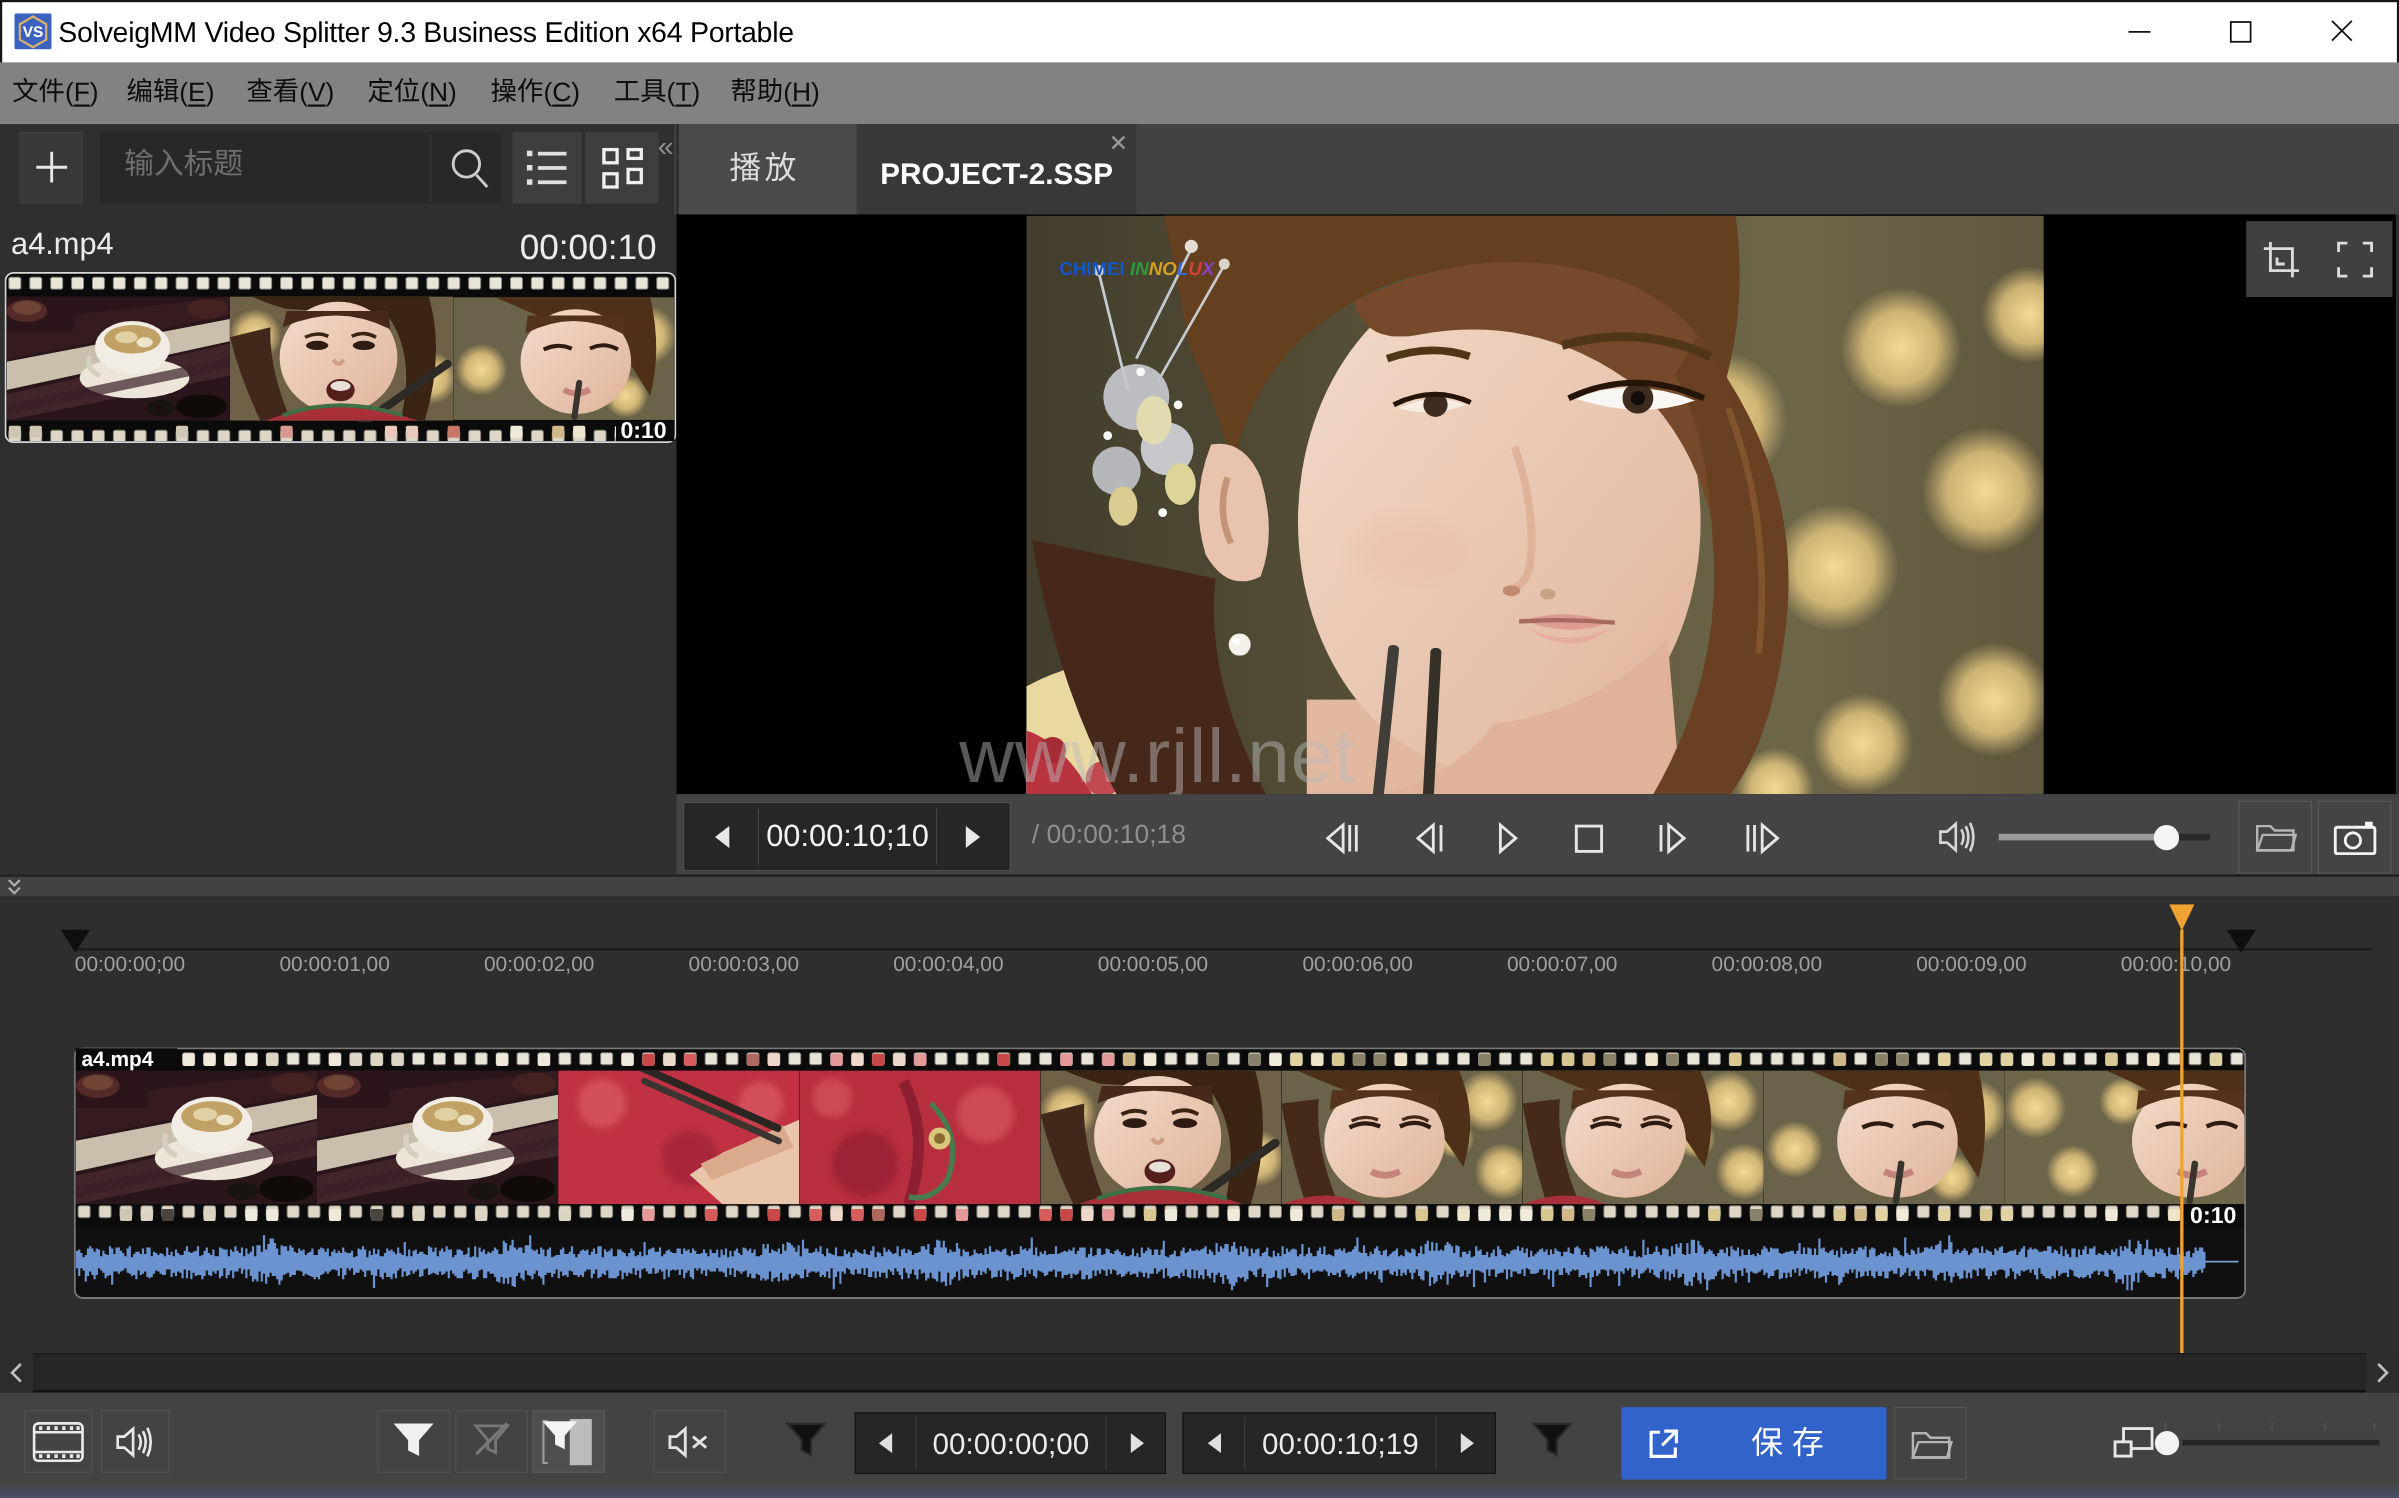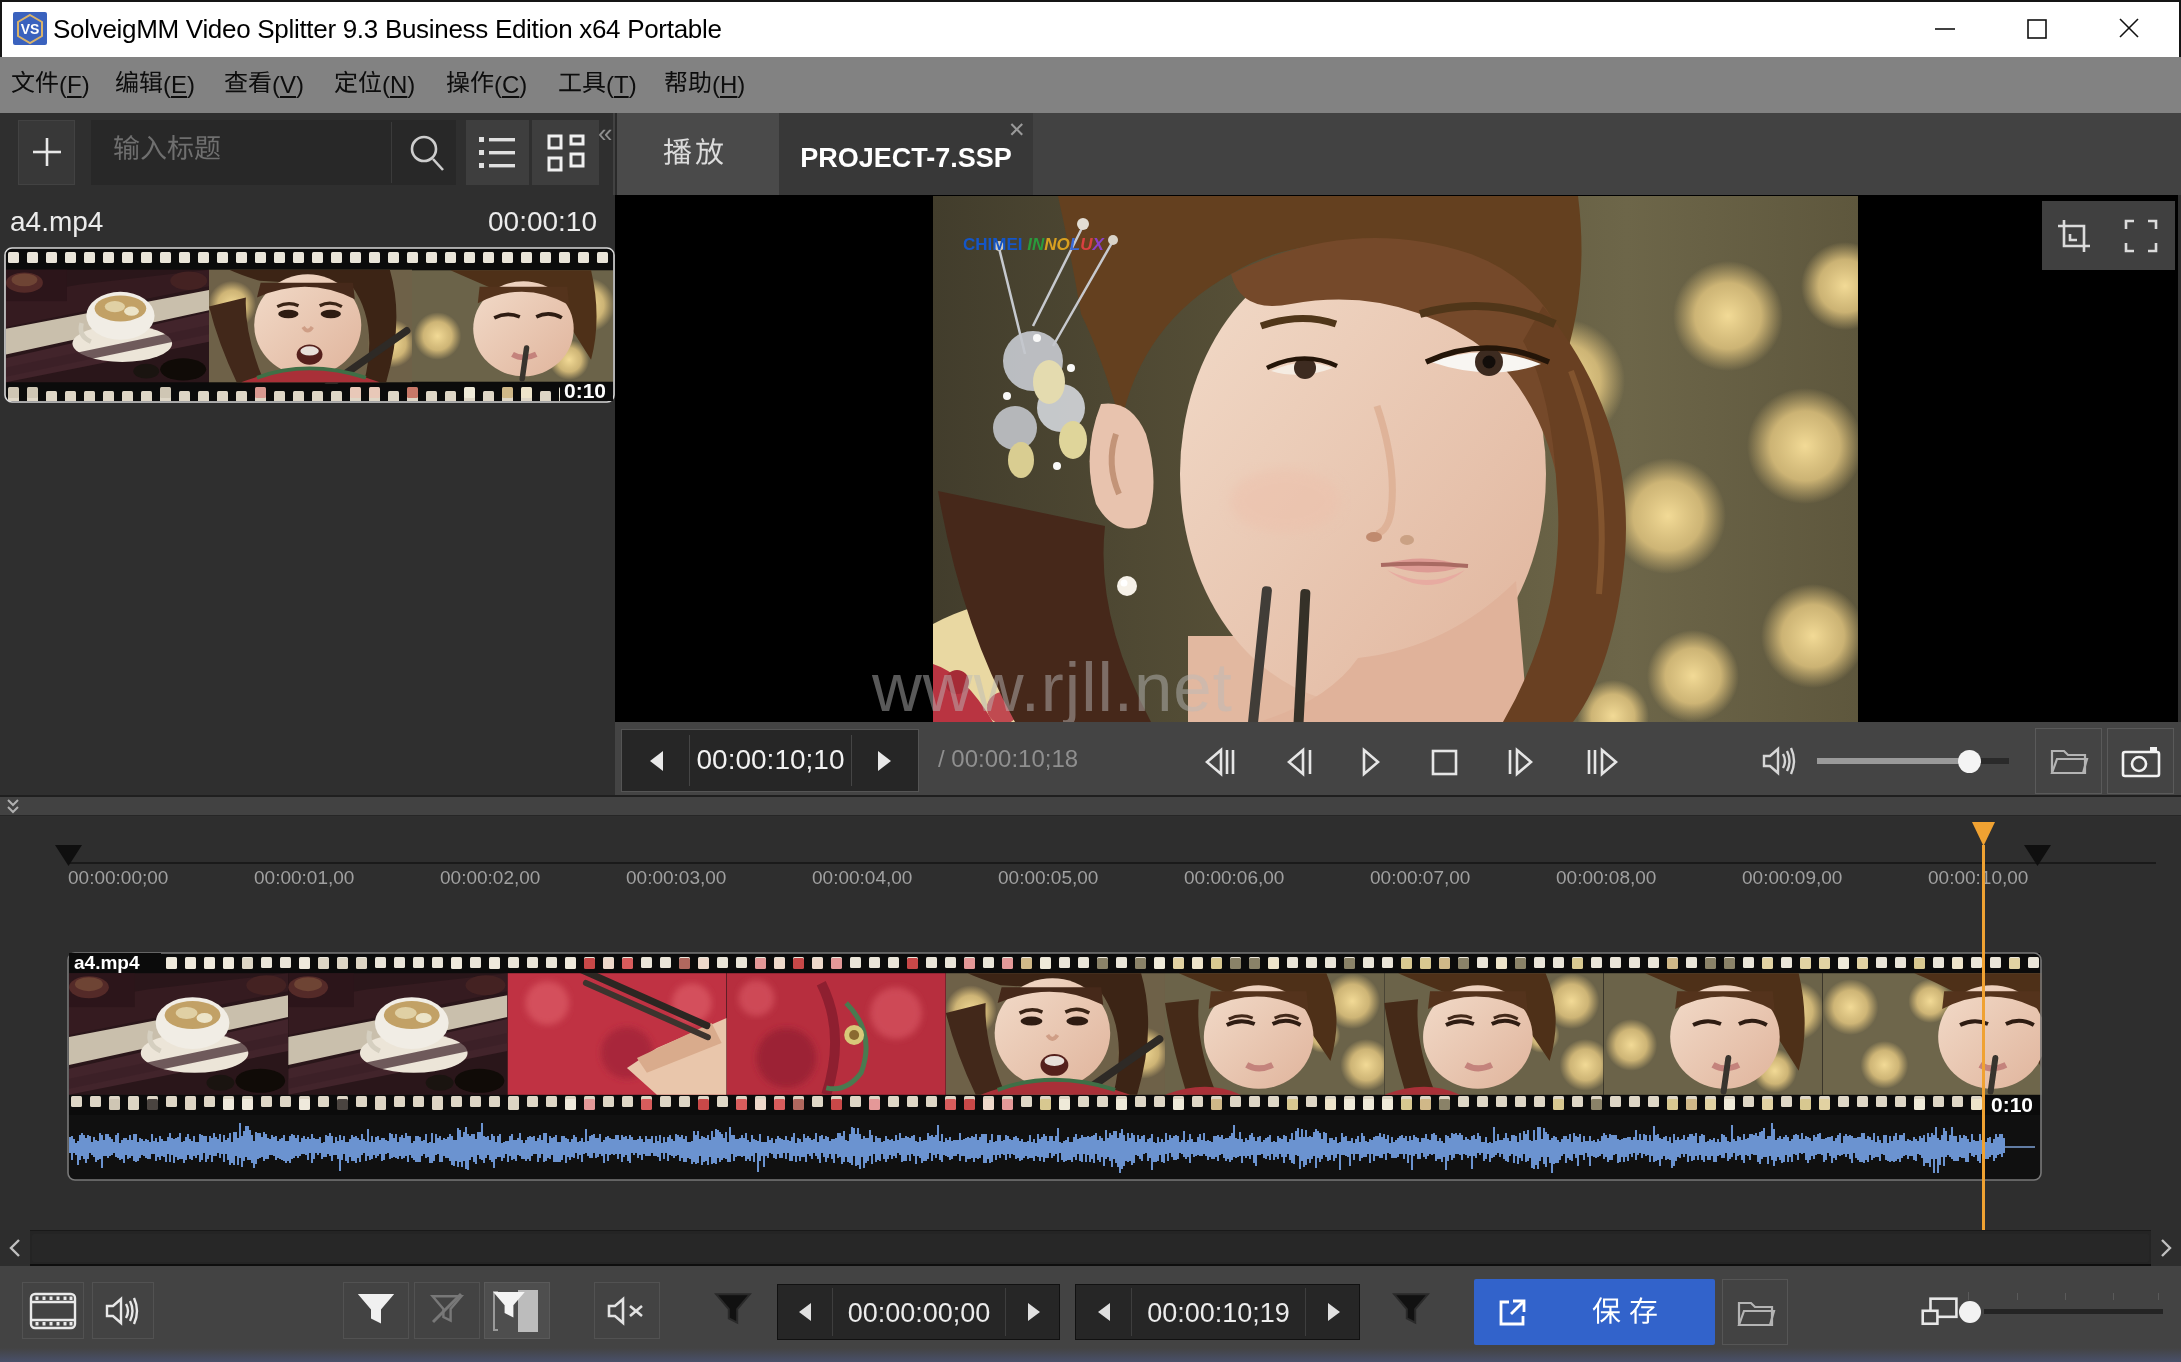--- a/index.html
+++ b/index.html
@@ -100,21 +100,21 @@
 <div class="abs" style="left:532px;top:120px;width:67px;height:65px;background:#3e3e3e;"></div>
 
 <svg style="position:absolute;left:546px;top:133px" width="40" height="40" viewBox="0 0 40 40" fill="none" stroke="#f0f0f0" stroke-width="3">
 <rect x="3" y="3" width="12" height="12"></rect>
     <rect x="25" y="3" width="12" height="8"></rect>
 <rect x="3" y="25" width="12" height="12"></rect>
     <rect x="25" y="21" width="12" height="12"></rect>
 </svg>
 <div class="abs" style="left:598px;top:118px;font-size:26px;color:#8f8f8f;">«</div>
 <div class="abs" style="left:10px;top:206px;font-size:28px;color:#ececec;">a4.mp4</div>
-<div class="abs" style="left:407px;top:206px;width:190px;text-align:right;font-size:28px;color:#ececec;">00:00:10</div>
+<div class="abs" style="left:407px;top:206px;width:190px;text-align:right;font-size:32px;color:#ececec;">00:00:10</div>
 
 <svg style="position:absolute;left:4px;top:247px" width="611" height="156" viewBox="0 0 611 156">
 <rect x="1" y="1" width="609" height="154" rx="7" fill="#0b0b0b"></rect>
 <rect x="2" y="2" width="607" height="19" fill="url(#perf)"></rect>
 <use href="#bowlA" x="2" y="21" width="203" height="116"></use>
 <use href="#faceO" x="205" y="21" width="203" height="116"></use>
 <use href="#faceG2" x="408" y="21" width="201" height="116"></use>
 <rect x="2" y="137" width="607" height="17" fill="url(#perf2)"></rect>
     <rect x="4" y="140" width="11" height="11" rx="1.5" fill="#cfc6b4"></rect>
     <rect x="23" y="140" width="11" height="11" rx="1.5" fill="#cfc6b4"></rect>
@@ -133,21 +133,21 @@
 </svg>
 
 <div class="abs" style="left:613px;top:113px;width:1568px;height:82px;background:#424242;"></div>
 <div class="abs" style="left:615px;top:113px;width:2px;height:82px;background:#2a2a2a;"></div>
 <div class="abs" style="left:617px;top:113px;width:162px;height:82px;background:#4a4a4a;"></div>
 <div class="abs" style="left:663px;top:137px;"><svg width="64" height="37" viewBox="0 0 64 37" style="vertical-align:-11px;">
       <path transform="translate(0.0,25.5) scale(0.0290,-0.0290)" fill="#dcdcdc" d="M809 734C793 689 761 624 735 579H677V743C762 752 842 764 905 778L862 834C744 806 533 786 359 777C366 762 375 737 377 721C450 724 530 729 608 736V579H348V516H547C488 439 392 368 302 333C318 319 339 294 350 277C368 285 387 295 405 306V-79H472V-35H825V-73H895V306L928 288C940 306 961 331 976 344C893 378 801 446 742 516H947V579H802C826 619 852 669 875 714ZM424 697C444 660 469 610 480 579L543 602C531 631 505 679 484 716ZM608 493V329H677V500C731 426 814 353 893 307H406C482 353 557 421 608 493ZM608 250V165H472V250ZM673 250H825V165H673ZM608 109V22H472V109ZM673 109H825V22H673ZM167 839V638H42V568H167V362L28 314L44 241L167 287V7C167 -7 162 -11 150 -11C138 -12 99 -12 56 -10C65 -31 75 -62 77 -80C141 -81 179 -78 203 -66C228 -55 237 -34 237 7V313L343 354L330 422L237 388V568H345V638H237V839Z"></path>
       <path transform="translate(32.0,25.5) scale(0.0290,-0.0290)" fill="#dcdcdc" d="M206 823C225 780 248 723 257 686L326 709C316 743 293 799 272 842ZM44 678V608H162V400C162 258 147 100 25 -30C43 -43 68 -63 81 -79C214 63 234 233 234 399V405H371C364 130 357 33 340 11C333 -1 324 -3 310 -3C294 -3 257 -3 216 1C226 -18 233 -48 235 -69C278 -71 320 -71 344 -68C371 -66 387 -58 404 -35C430 -1 436 111 442 440C443 451 443 475 443 475H234V608H488V678ZM625 583H813C793 456 763 348 717 257C673 349 642 457 622 574ZM612 841C582 668 527 500 445 395C462 381 491 353 503 338C530 374 555 416 577 463C601 359 632 265 673 183C614 98 536 32 431 -17C446 -32 468 -65 475 -82C575 -31 653 33 713 113C767 31 834 -34 918 -78C930 -58 954 -29 971 -14C882 27 813 95 759 181C822 289 862 421 888 583H962V653H647C663 709 677 768 689 828Z"></path>
     </svg></div>
 <div class="abs" style="left:779px;top:113px;width:254px;height:82px;background:#383838;"></div>
-<div class="abs" style="left:779px;top:143px;width:254px;text-align:center;font-size:27px;font-weight:bold;color:#fff;">PROJECT-7.SSP</div>
+<div class="abs" style="left:779px;top:143px;width:254px;text-align:center;font-size:27px;font-weight:bold;color:#fff;">PROJECT-2.SSP</div>
 <div class="abs" style="left:1008px;top:118px;font-size:21px;color:#9a9a9a;">✕</div>
 
 <div class="abs" style="left:615px;top:195px;width:1563px;height:527px;background:#000;"></div>
 <svg width="0" height="0">
 <defs>
 <linearGradient id="skg" x1="0" y1="0" x2="1" y2="1">
  <stop offset="0" stop-color="#f2dbc9"></stop>
         <stop offset="1" stop-color="#e0b49c"></stop>
 </linearGradient>
 <linearGradient id="vbg" x1="0" y1="0" x2="1" y2="0">

